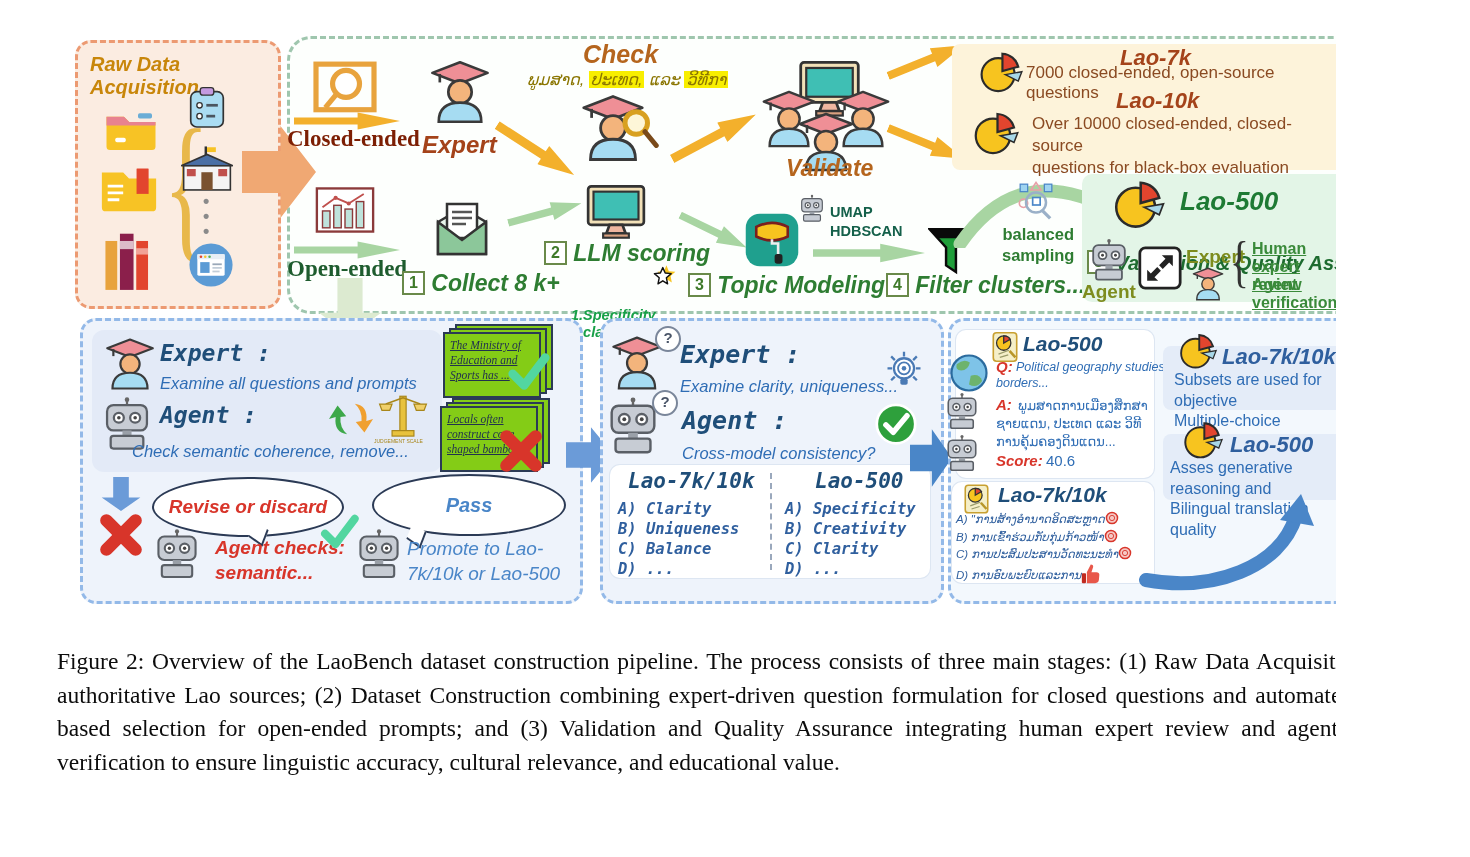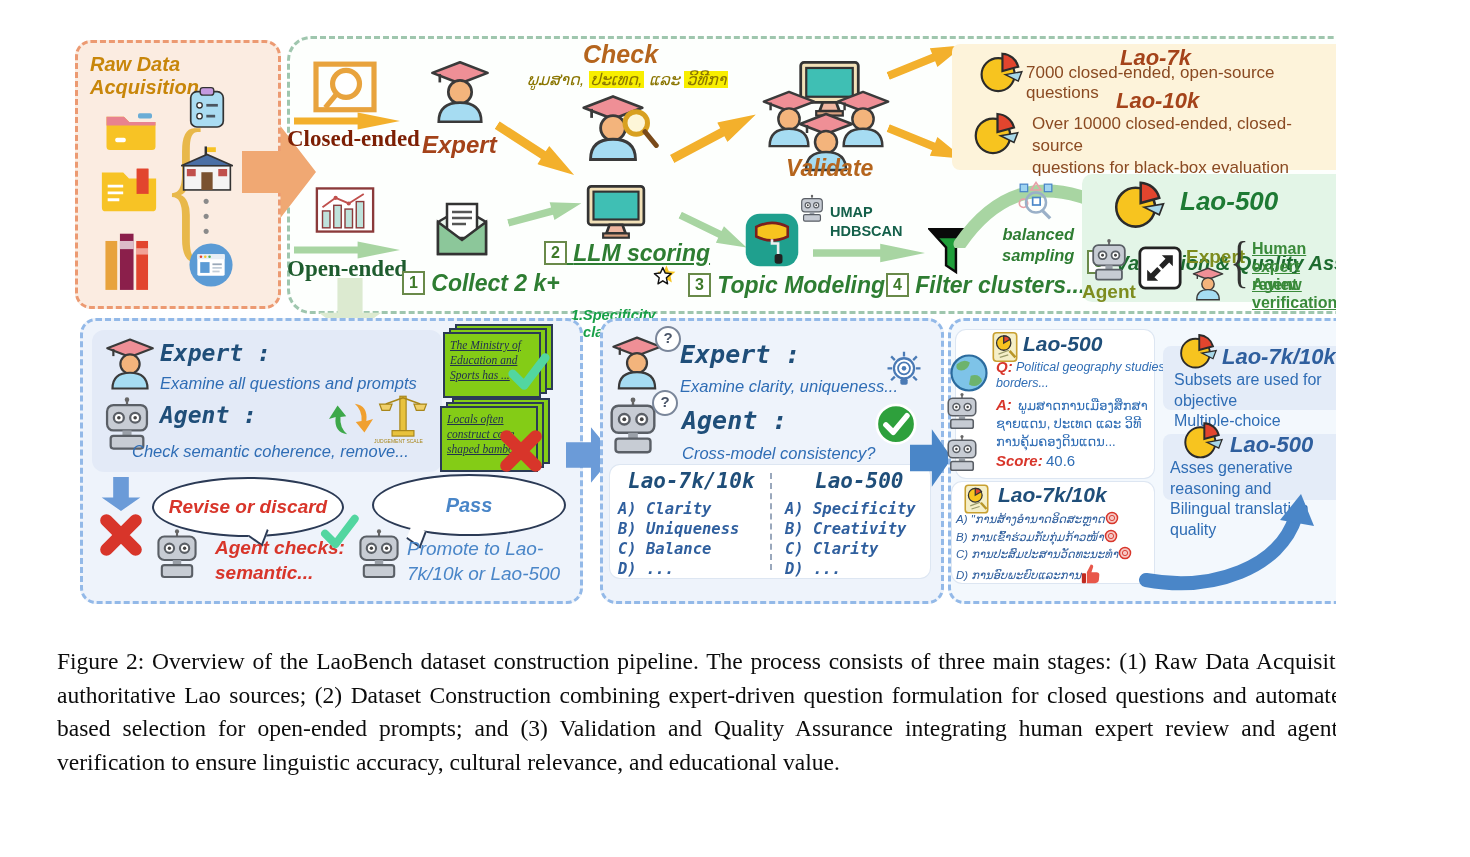--- a/index.html
+++ b/index.html
@@ -325,29 +325,29 @@
     </svg>
   <div class="abs arr arr-r grn" style="left:294px;top:240px;width:106px;height:20px;"></div>
   <div class="abs bold serif" style="left:287px;top:256px;font-size:23px;color:#1e5c2e;">Open-ended</div>
   <div class="abs arr arr-d lgr" style="left:313px;top:278px;width:74px;height:58px;"></div>
 
   <svg class="abs" style="left:430px;top:196px;width:64px;height:64px">
       <use href="#i-env"></use>
     </svg>
   <div class="abs steplabel" style="left:402px;top:270px;font-size:23px;white-space:nowrap;">
     <span class="numbox">1</span>
-    <span>Collect 2 k+</span>
+    <span>Collect 8 k+</span>
   </div>
 
   <div class="abs arr arr-r grn" style="left:508px;top:212px;width:76px;height:22px;transform:rotate(-15deg);transform-origin:left center;"></div>
 
   <svg class="abs" style="left:580px;top:182px;width:72px;height:60px">
       <use href="#i-mon"></use>
     </svg>
-  <div class="abs steplabel" style="left:544px;top:240px;font-size:23px;white-space:nowrap;text-decoration:underline;">
+  <div class="abs steplabel" style="left:544px;top:240px;font-size:23px;white-space:nowrap;">
     <span class="numbox">2</span>
     <span>LLM scoring</span>
   </div>
   <div class="abs bold ital" style="left:571px;top:271px;font-size:14.5px;color:#18a048;line-height:17px;margin-top:36px;">
     <div>1.Specificity</div>
     <div>2.clarity...</div>
   </div>
   <svg class="abs" style="left:652px;top:264px;width:24px;height:24px">
       <use href="#i-star"></use>
     </svg>
@@ -379,21 +379,21 @@
     <span>Filter clusters...</span>
   </div>
 
   <svg class="abs" style="left:945px;top:168px;width:200px;height:80px">
     <path d="M15 76 C55 18 105 8 172 44" stroke="#a8d5a2" stroke-width="13" fill="none" stroke-linecap="round"></path>
     <polygon points="162,30 192,52 160,62" fill="#a8d5a2"></polygon>
   </svg>
   <svg class="abs" style="left:1016px;top:180px;width:40px;height:40px">
       <use href="#i-cluster"></use>
     </svg>
-  <div class="abs bold" style="left:1002px;top:224px;font-size:16.5px;color:#2e7d32;line-height:21px;text-align:center;font-style:italic;">
+  <div class="abs bold" style="left:1002px;top:224px;font-size:16.5px;color:#2e7d32;line-height:21px;text-align:center;">
     <div>balanced</div>
     <div>sampling</div>
   </div>
 
   <div class="abs" style="left:1082px;top:174px;width:368px;height:128px;background:#e3f5e7;border-radius:10px;"></div>
   <svg class="abs" style="left:1112px;top:176px;width:54px;height:54px">
       <use href="#i-pie"></use>
     </svg>
   <div class="abs bold ital" style="left:1180px;top:186px;font-size:26px;color:#1e7a34;">Lao-500</div>
   <div class="abs steplabel" style="left:1087px;top:216px;font-size:20px;white-space:nowrap;color:#1d6b2f;margin-top:34px;">

